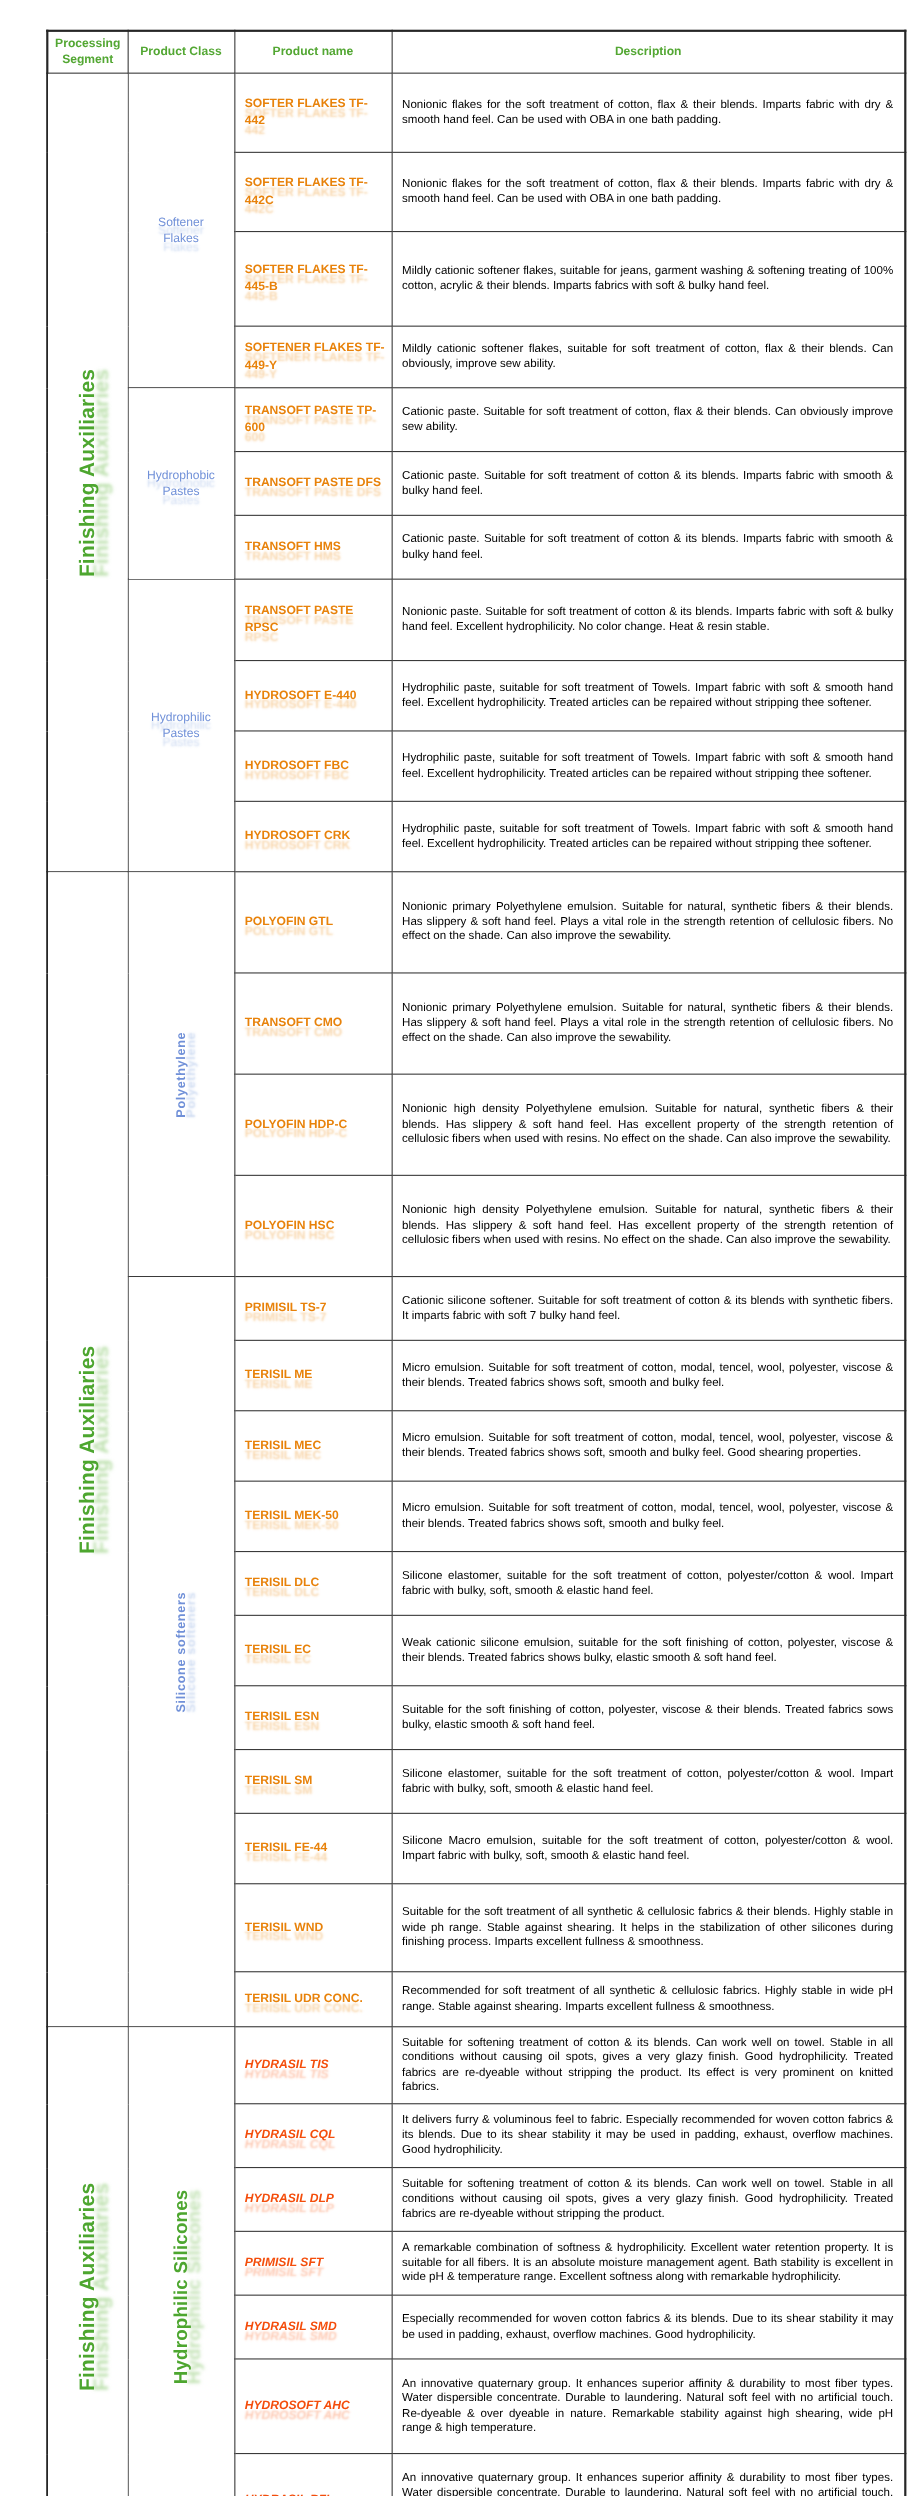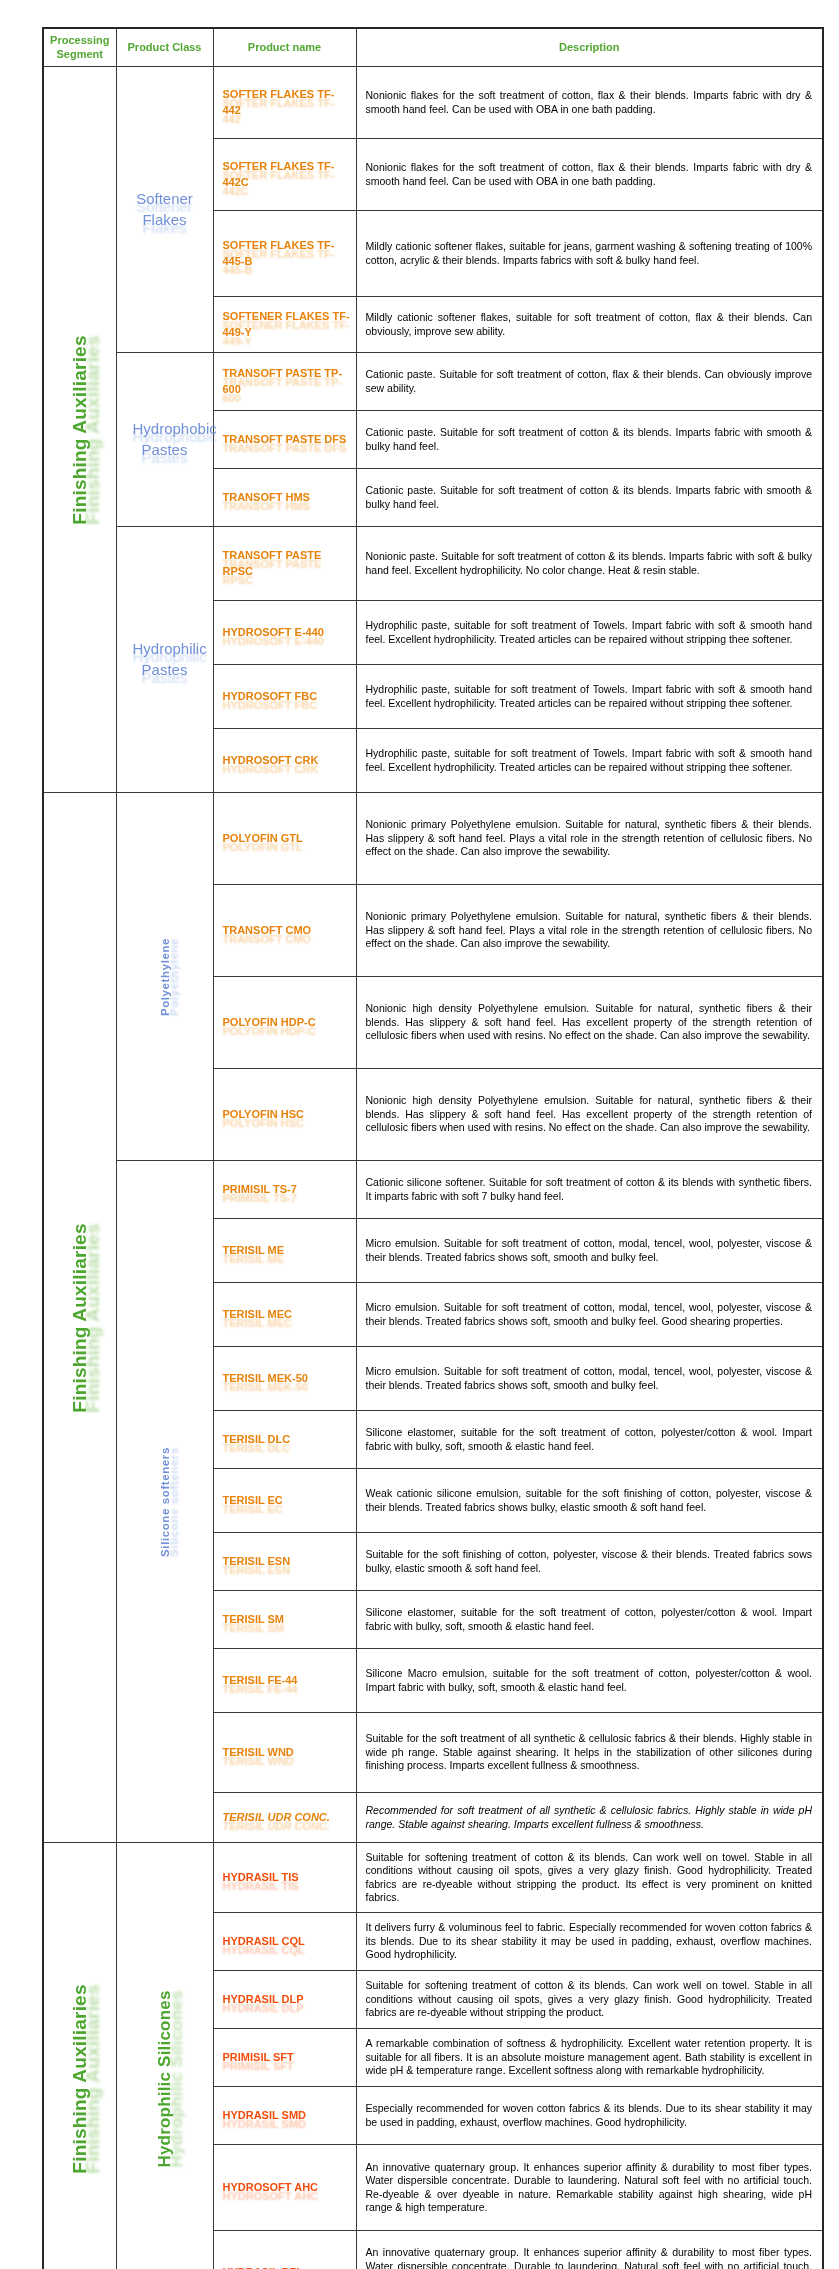--- a/index.html
+++ b/index.html
@@ -11,40 +11,40 @@
   tbody tr{height:58px;}
   tbody tr:nth-child(1),tbody tr:nth-child(2){height:72px;}
   tbody tr:nth-child(3){height:86px;}
   tbody tr:nth-child(4){height:56px;}
   tbody tr:nth-child(8){height:74px;}
   tbody tr:nth-child(9),tbody tr:nth-child(10),tbody tr:nth-child(11){height:64px;}
   tbody tr:nth-child(12),tbody tr:nth-child(13),tbody tr:nth-child(14),tbody tr:nth-child(15){height:92px;}
   tbody tr:nth-child(17),tbody tr:nth-child(18),tbody tr:nth-child(19),
   tbody tr:nth-child(21),tbody tr:nth-child(24){height:64px;}
   tbody tr:nth-child(25){height:80px;}
-  tbody tr:nth-child(26){height:50px;font-style:italic;}
+  tbody tr:nth-child(26){height:50px;}
   tbody tr:nth-child(27){height:70px;}
   tbody tr:nth-child(32),tbody tr:nth-child(33){height:86px;}
 
   td.seg-cell,td.class-cell{position:relative;text-align:center;}
   .rot{position:absolute;top:50%;left:50%;transform:translate(-50%,-50%) rotate(-90deg);
        white-space:nowrap;display:block;}
   .seg-label{font-size:19px;font-weight:bold;color:#4DA62F;
        text-shadow:0 13px 3px rgba(130,196,100,0.55);letter-spacing:0.2px;}
-  .class-label-h{display:block;font-size:15px;color:#7090D8;line-height:1.35;
+  .class-label-h{display:block;font-size:11px;color:#7090D8;line-height:1.35;
        text-shadow:0 8px 2px rgba(140,170,225,0.45);padding:0 16px;}
   .class-cell.vertical .rot{font-size:11.5px;font-weight:bold;color:#7090D8;letter-spacing:0.6px;
        text-shadow:0 9px 2px rgba(140,170,225,0.45);}
   .class-cell.accent-green .rot{font-size:17px;font-weight:bold;color:#4DA62F;letter-spacing:0.2px;
        text-shadow:0 12px 3px rgba(130,196,100,0.5);}
 
   td.name-cell{text-align:left;padding:4px 4px 4px 9px;}
   .pname{font-size:11px;font-weight:bold;line-height:1.45;display:block;}
   .pname.orange{color:#E8820A;text-shadow:0 9px 2px rgba(238,150,40,0.40);}
-  .pname.redorange{color:#F44D0B;text-shadow:0 9px 2px rgba(250,110,50,0.40);}
+  .pname.redorange{color:#F44D0B;text-shadow:0 9px 2px rgba(250,110,50,0.40);font-style:italic;}
 
   td.desc-cell{text-align:justify;padding:4px 10px 4px 9px;}
   .desc{font-size:10.5px;line-height:1.28;color:#000000;display:block;}
 </style>
 </head>
 <body>
 
 <div class="doc">
   <table>
     <colgroup>

